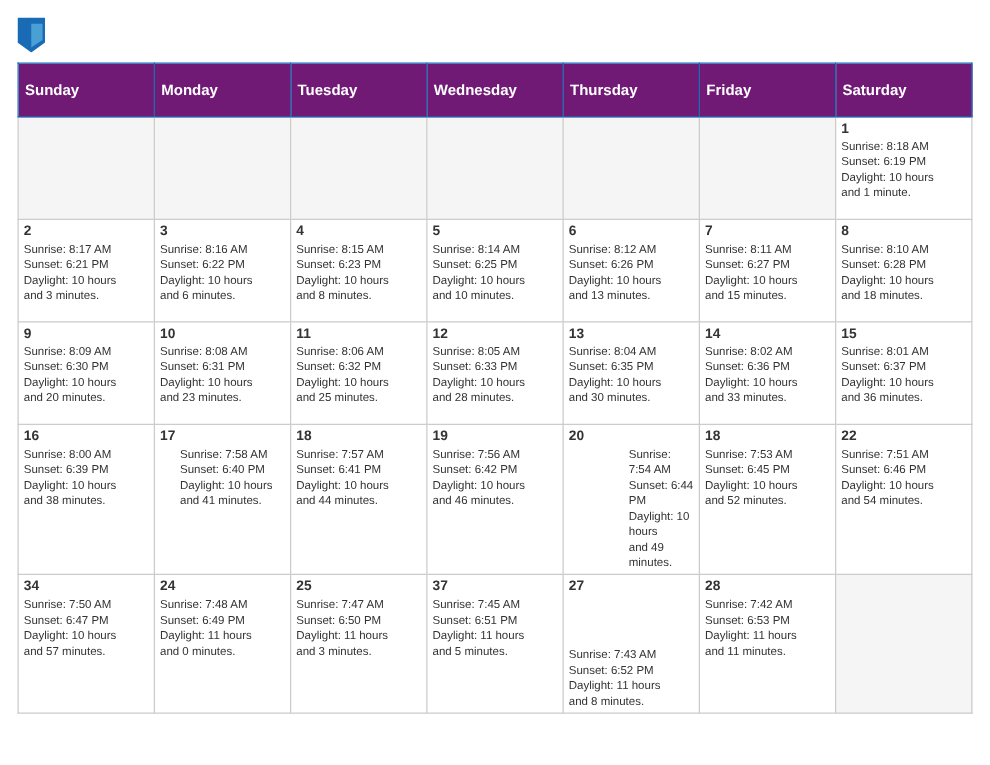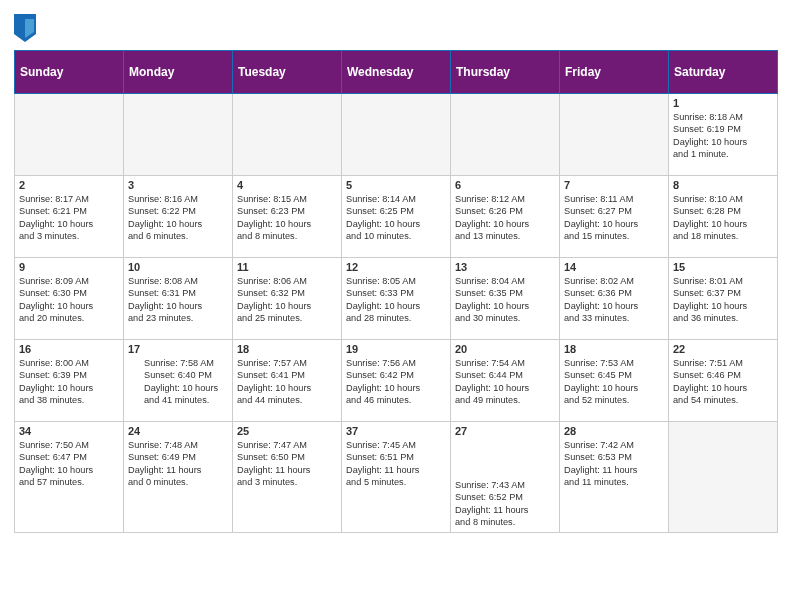--- a/index.html
+++ b/index.html
@@ -271,21 +271,21 @@
           </td>
           <td>
             <div class="day-num">19</div>
             <div class="day-info" style="white-space: pre-line;">Sunrise: 7:56 AM
 Sunset: 6:42 PM
 Daylight: 10 hours
 and 46 minutes.</div>
           </td>
           <td>
             <div class="day-num">20</div>
-            <div class="day-info" style="white-space: pre-line;">Sunrise: 7:54 AM
+            <div class="day-info" style="white-space: pre-line; margin-left: 48px;">Sunrise: 7:54 AM
 Sunset: 6:44 PM
 Daylight: 10 hours
 and 49 minutes.</div>
           </td>
           <td>
             <div class="day-num">18</div>
             <div class="day-info" style="white-space: pre-line;">Sunrise: 7:53 AM
 Sunset: 6:45 PM
 Daylight: 10 hours
 and 52 minutes.</div>

